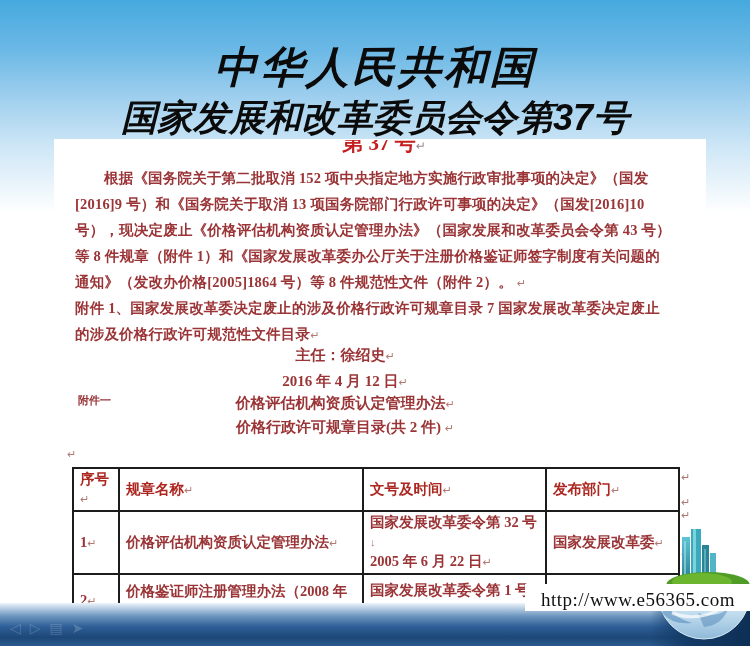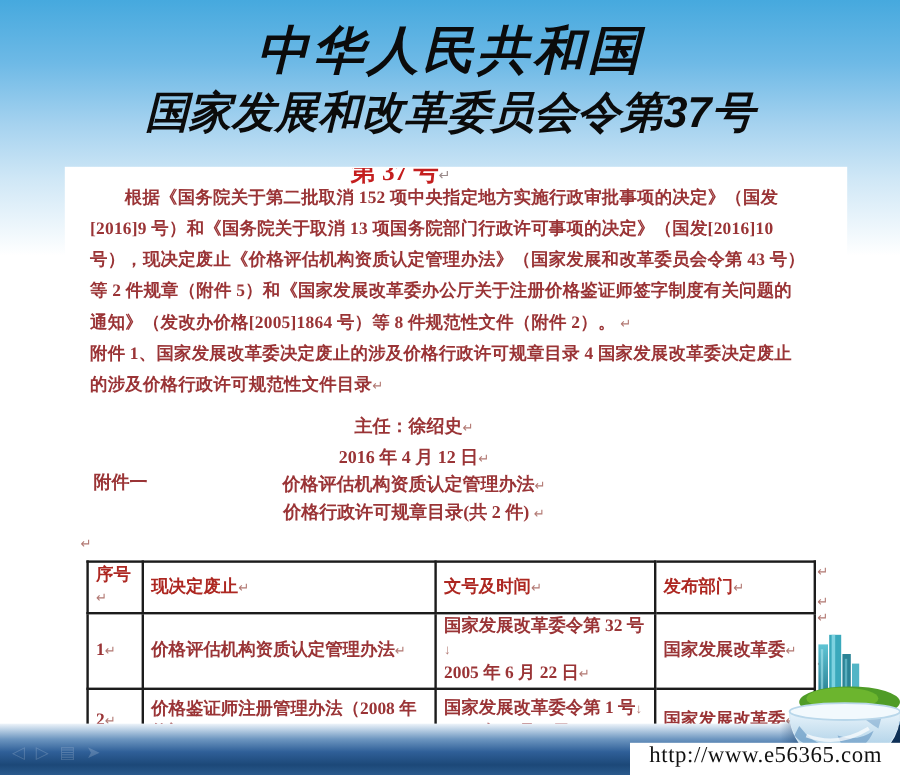--- a/index.html
+++ b/index.html
@@ -2,44 +2,44 @@
 <html><head>
 <meta charset="utf-8">
 <style>
   html,body{margin:0;padding:0;}
   body{font-family:"Liberation Serif", serif;}
   #page{position:relative;width:750px;height:646px;overflow:hidden;
         background:linear-gradient(180deg,#46a9de 0%,#6db9e6 8%,#a5d2ef 16%,#cfe7f6 23%,#ffffff 33%,#ffffff 100%);}
   .abs{position:absolute;}
 
   
-  #title{left:0;top:18px;width:750px;text-align:center;color:#0b0b0b;
+  #title{left:0;top:42px;width:750px;text-align:center;color:#0b0b0b;
          font-family:"Liberation Sans", sans-serif;font-weight:bold;font-style:italic;}
   #title .t1{font-size:43px;letter-spacing:3px;line-height:50px;white-space:nowrap;}
   #title .t2{font-size:36px;letter-spacing:0px;line-height:52px;white-space:nowrap;}
 
   
   #doc{left:54px;top:139px;width:652px;height:464px;background:#ffffff;}
 
   
-  #headclip{left:292px;top:140px;width:160px;height:21px;overflow:hidden;text-align:left;font-family:Liberation Serif, serif;}
+  #headclip{left:304px;top:140px;width:160px;height:21px;overflow:hidden;text-align:center;font-family:Liberation Serif, serif;}
   #headclip .ht{display:block;margin-top:-11px;font-size:21px;font-weight:bold;color:#c41e1e;white-space:nowrap;}
   #headclip .rm{font-size:12px;color:#9a8a8a;}
 
   
-  #bodytext{left:75px;top:152px;width:604px;color:#9a3436;font-weight:600;}
+  #bodytext{left:75px;top:165px;width:604px;color:#9a3436;font-weight:600;}
   #bodytext .bl{font-size:14.5px;line-height:26px;height:26px;white-space:nowrap;letter-spacing:0.2px;}
   #bodytext .bl.first{text-indent:29px;}
   .rm{font-size:11px;color:#b37a74;font-weight:normal;}
   .rm2{font-size:11px;color:#b37a74;line-height:12px;}
 
   
   .cline{left:75px;width:540px;text-align:center;color:#9a3436;font-weight:600;
          font-size:15px;white-space:nowrap;}
-  #annexlabel{left:78px;top:393px;color:#9a3436;font-weight:bold;font-size:15px;}
+  #annexlabel{left:78px;top:393px;color:#9a3436;font-weight:bold;font-size:11px;}
 
   
   #lonemark{left:67px;top:448px;}
 
   
   #regtable{left:72px;top:467px;border-collapse:collapse;table-layout:fixed;width:606px;
             color:#9a3436;}
   #regtable td,#regtable th{border:2px solid #1c1c1c;padding:1px 6px;vertical-align:middle;
             font-size:14.5px;font-weight:600;text-align:left;line-height:19px;}
   #regtable th{color:#ad2721;font-weight:bold;height:21px;}
@@ -53,22 +53,22 @@
   
   #sea{left:0;top:603px;width:750px;height:43px;
        background:linear-gradient(180deg,#eef4fa 0%,#b9cfe4 12%,#6d96c0 30%,#2f5f98 55%,#1c4878 80%,#2a5a8d 100%);}
   #navicons{left:10px;top:620px;width:120px;color:rgba(255,255,255,0.18);font-size:14px;
             font-family:"DejaVu Sans", sans-serif;letter-spacing:9px;white-space:nowrap;}
 
   
   #globe{right:0;bottom:0;width:118px;height:125px;}
 
   
-  #urlbox{left:525px;top:619px;width:225px;height:27px;background:#ffffff;
-          display:flex;align-items:flex-start;}
+  #urlbox{left:525px;top:584px;width:225px;height:27px;background:#ffffff;
+          display:flex;align-items:flex-end;}
   #urlbox a{color:#111111;font-size:19px;text-decoration:none;padding-left:16px;
             font-family:"Liberation Serif", serif;letter-spacing:0.5px;}
 </style>
 </head>
 <body>
 
 <div id="page">
 
   <div id="title" class="abs">
     <div class="t1">中华人民共和国</div>
@@ -78,23 +78,23 @@
   <div id="doc" class="abs"></div>
 
   <div id="headclip" class="abs">
     <span class="ht"><span>第 37 号</span><span class="rm">↵</span></span>
   </div>
 
   <div id="bodytext" class="abs">
     <div class="bl first">根据《国务院关于第二批取消 152 项中央指定地方实施行政审批事项的决定》（国发</div>
     <div class="bl">[2016]9 号）和《国务院关于取消 13 项国务院部门行政许可事项的决定》（国发[2016]10</div>
     <div class="bl">号），现决定废止《价格评估机构资质认定管理办法》（国家发展和改革委员会令第 43 号）</div>
-    <div class="bl">等 2 件规章（附件 5）和《国家发展改革委办公厅关于注册价格鉴证师签字制度有关问题的</div>
+    <div class="bl">等 8 件规章（附件 1）和《国家发展改革委办公厅关于注册价格鉴证师签字制度有关问题的</div>
     <div class="bl"><span>通知》（发改办价格[2005]1864 号）等 8 件规范性文件（附件 2）。</span> <span class="rm">↵</span></div>
-    <div class="bl">附件 1、国家发展改革委决定废止的涉及价格行政许可规章目录 4 国家发展改革委决定废止</div>
+    <div class="bl">附件 1、国家发展改革委决定废止的涉及价格行政许可规章目录 7 国家发展改革委决定废止</div>
     <div class="bl"><span>的涉及价格行政许可规范性文件目录</span><span class="rm">↵</span></div>
   </div>
 
   <div class="cline abs" style="top:346px;">
     <span>主任：徐绍史</span><span class="rm">↵</span>
   </div>
   <div class="cline abs" style="top:372px;">
     <span>2016 年 4 月 12 日</span><span class="rm">↵</span>
   </div>
 
@@ -111,21 +111,21 @@
   <table id="regtable" class="abs">
     <colgroup>
         <col style="width:46px">
         <col style="width:244px">
         <col style="width:183px">
         <col style="width:133px">
       </colgroup>
     <tbody>
         <tr>
       <th><span>序号</span><span class="rm">↵</span></th>
-      <th><span>现决定废止</span><span class="rm">↵</span></th>
+      <th><span>规章名称</span><span class="rm">↵</span></th>
       <th><span>文号及时间</span><span class="rm">↵</span></th>
       <th><span>发布部门</span><span class="rm">↵</span></th>
     </tr>
     <tr class="r1">
       <td><span>1</span><span class="rm">↵</span></td>
       <td><span>价格评估机构资质认定管理办法</span><span class="rm">↵</span></td>
       <td>
         <div><span>国家发展改革委令第 32 号</span><span class="brk">↓</span></div>
         <div><span>2005 年 6 月 22 日</span><span class="rm">↵</span></div>
       </td>

